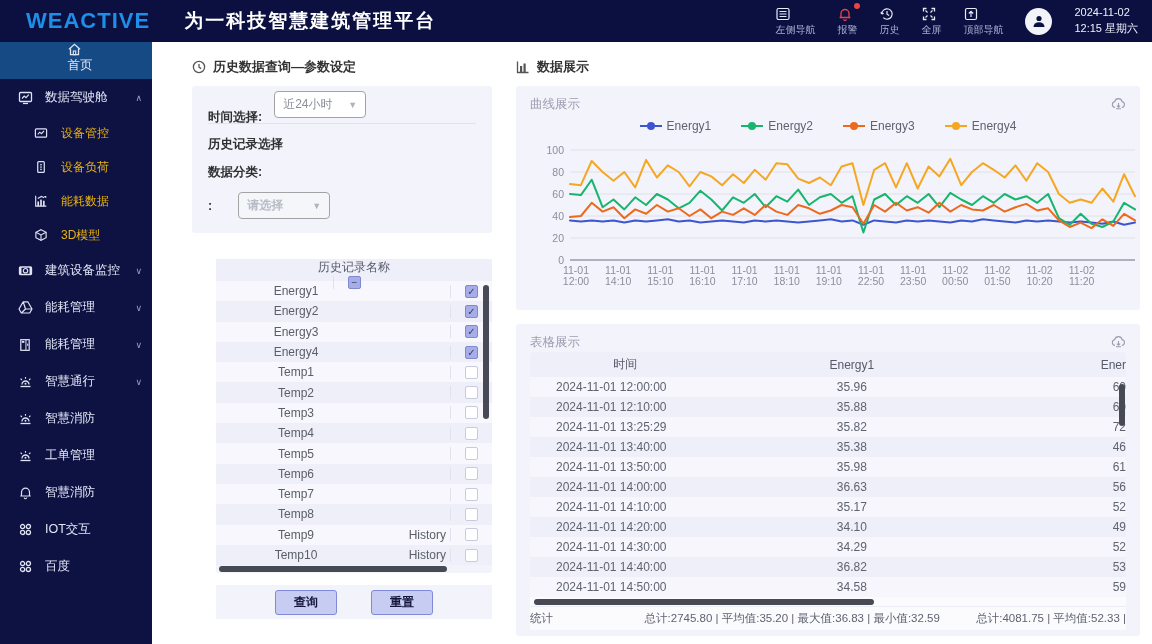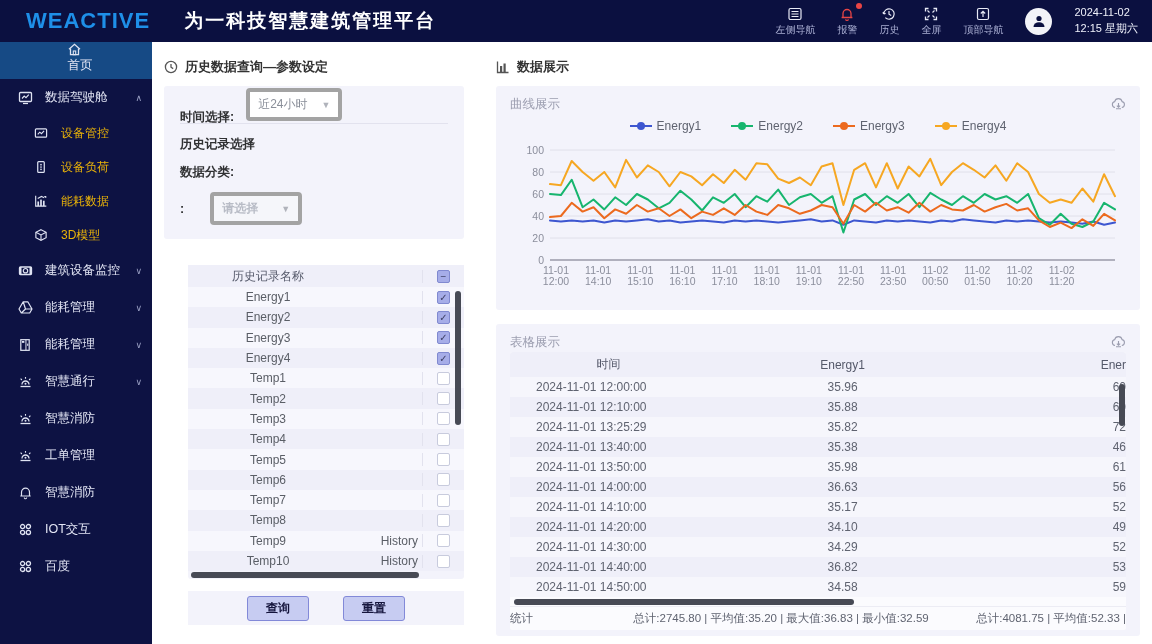--- a/index.html
+++ b/index.html
@@ -3,60 +3,60 @@
 <meta charset="utf-8">
 <style>
   * { margin:0; padding:0; box-sizing:border-box; font-family:"Liberation Sans", sans-serif; }
   html,body { width:1152px; height:644px; overflow:hidden; background:#fff; }
 
   
   .hdr { height:42px; background:#0b1040; display:flex; align-items:center; color:#fff; position:relative; z-index:5; }
   .logo { font-size:22px; font-weight:bold; color:#1e8fe8; letter-spacing:1px; margin-left:26px; }
   .app-title { font-size:19px; font-weight:bold; letter-spacing:2px; margin-left:34px; }
   .hdr-right { margin-left:auto; display:flex; align-items:center; gap:22px; padding-right:14px; }
-  .hdr-act { display:flex; flex-direction:column; align-items:center; gap:1px; cursor:pointer; }
+  .hdr-act { display:flex; flex-direction:column; align-items:flex-start; gap:1px; cursor:pointer; }
   .hdr-act .ic { height:17px; display:flex; align-items:center; color:#e8eaf6; position:relative; }
   .hdr-act.alarm .ic { color:#e84545; }
   .hdr-act .lbl { font-size:10px; color:#a9aed2; }
   .dot { position:absolute; top:-2px; right:-7px; width:6px; height:6px; border-radius:50%; background:#e84545; }
   .avatar { width:27px; height:27px; border-radius:50%; background:#f2f3f8; display:flex; align-items:center; justify-content:center; color:#0b1040; }
   .hdr-date { font-size:11px; line-height:1.45; text-align:left; color:#eef0fa; }
 
   
   .body-wrap { display:flex; height:602px; }
   .sidebar { width:152px; background:#0d1243; height:100%; overflow:hidden; flex:none; }
-  .main { flex:1; display:flex; padding:14px 12px 0 12px; gap:32px; overflow:hidden; }
+  .main { flex:1; display:flex; padding:14px 12px 0 40px; gap:24px; overflow:hidden; }
 
   
   .side-item { display:flex; align-items:center; height:37px; padding:0 10px 0 18px; color:#e2e5f4; font-size:12.5px; cursor:pointer; }
   .side-item .sic { width:15px; height:15px; margin-right:12px; color:#dfe3f2; flex:none; display:flex; align-items:center; }
   .side-item.lv1 { padding-left:34px; height:34px; font-size:12px; color:#eab308; }
   .side-item.active { background:#164a85;flex-direction:column; }
   .side-item .chev { margin-left:auto; color:#9aa0c4; font-size:9px; }
 
   
   .sec-title { display:flex; align-items:center; gap:7px; font-size:13px; color:#333; font-weight:bold; height:22px; margin-bottom:8px; }
   .sec-title .tic { color:#555; display:flex; }
 
   
   .qcol { width:300px; flex:none; display:flex; flex-direction:column; }
   .card { background:#f3f3fb; border-radius:3px; }
   .filter-card { padding:0 16px; }
   .time-row { display:flex; align-items:center; gap:12px; height:38px; border-bottom:1px solid #e2e2ee; }
   .f-label { font-size:12.5px; color:#303133; font-weight:bold;margin-top:26px; }
-  .select { background:#fff; border:4px solid #a3a3a3; border-radius:4px; font-size:12px; color:#8a8f99; padding:4px 8px; display:flex; align-items:center; gap:14px; min-width:92px; cursor:pointer; }
+  .select { background:#fff; border:1px solid #a3a3a3; border-radius:4px; font-size:12px; color:#8a8f99; padding:4px 8px; display:flex; align-items:center; gap:14px; min-width:92px; cursor:pointer; }
   .select.disabled { background:#f5f6fa; color:#b8bcc6; }
   .select .cdn { font-size:9px; color:#b0b3bb; margin-left:auto; }
   .filters-lower { padding:12px 0 14px 0; }
   .filters-lower .lblrow { font-size:12.5px; color:#303133; font-weight:bold; margin-bottom:11px; }
   .cat-row { display:flex; align-items:center; gap:26px; font-size:12.5px; color:#303133; font-weight:bold; }
 
   .list-card { margin-top:26px; margin-left:24px; position:relative; padding-bottom:8px; }
   .rec-row { display:flex; align-items:center; height:20.3px; font-size:12px; color:#5a5e66; }
-  .rec-row.hdr-row { height:22px; color:#55596a; font-size:12px; background:#ececf6; }
+  .rec-row.hdr-row { height:22px; color:#55596a; font-size:12px; background:#ececf6;flex-direction:column; }
   .rec-row:nth-child(even) { background:#f7f7fd; }
   .rec-row:nth-child(odd) { background:#efeff9; }
   .rec-name { width:160px; text-align:center; flex:none; overflow:hidden; white-space:nowrap; }
   .rec-extra { flex:1; text-align:right; overflow:hidden; white-space:nowrap; padding-right:4px; }
   .rec-cb { width:42px; flex:none; border-left:1px solid #e2e2ee; display:flex; justify-content:center; }
   .cb { width:13px; height:13px; border:1px solid #c8cbdd; border-radius:2px; background:#fff; display:flex; align-items:center; justify-content:center; font-size:10px; color:#3c3f63; }
   .cb.on,.cb.ind { background:#a6adе8; }
   .cb.on, .cb.ind { background:#a6ade8; border-color:#8089d0; }
   .vthumb { position:absolute; width:6px; border-radius:3px; background:#474a55; }
   .hthumb { position:absolute; height:6px; border-radius:3px; background:#474a55; }

